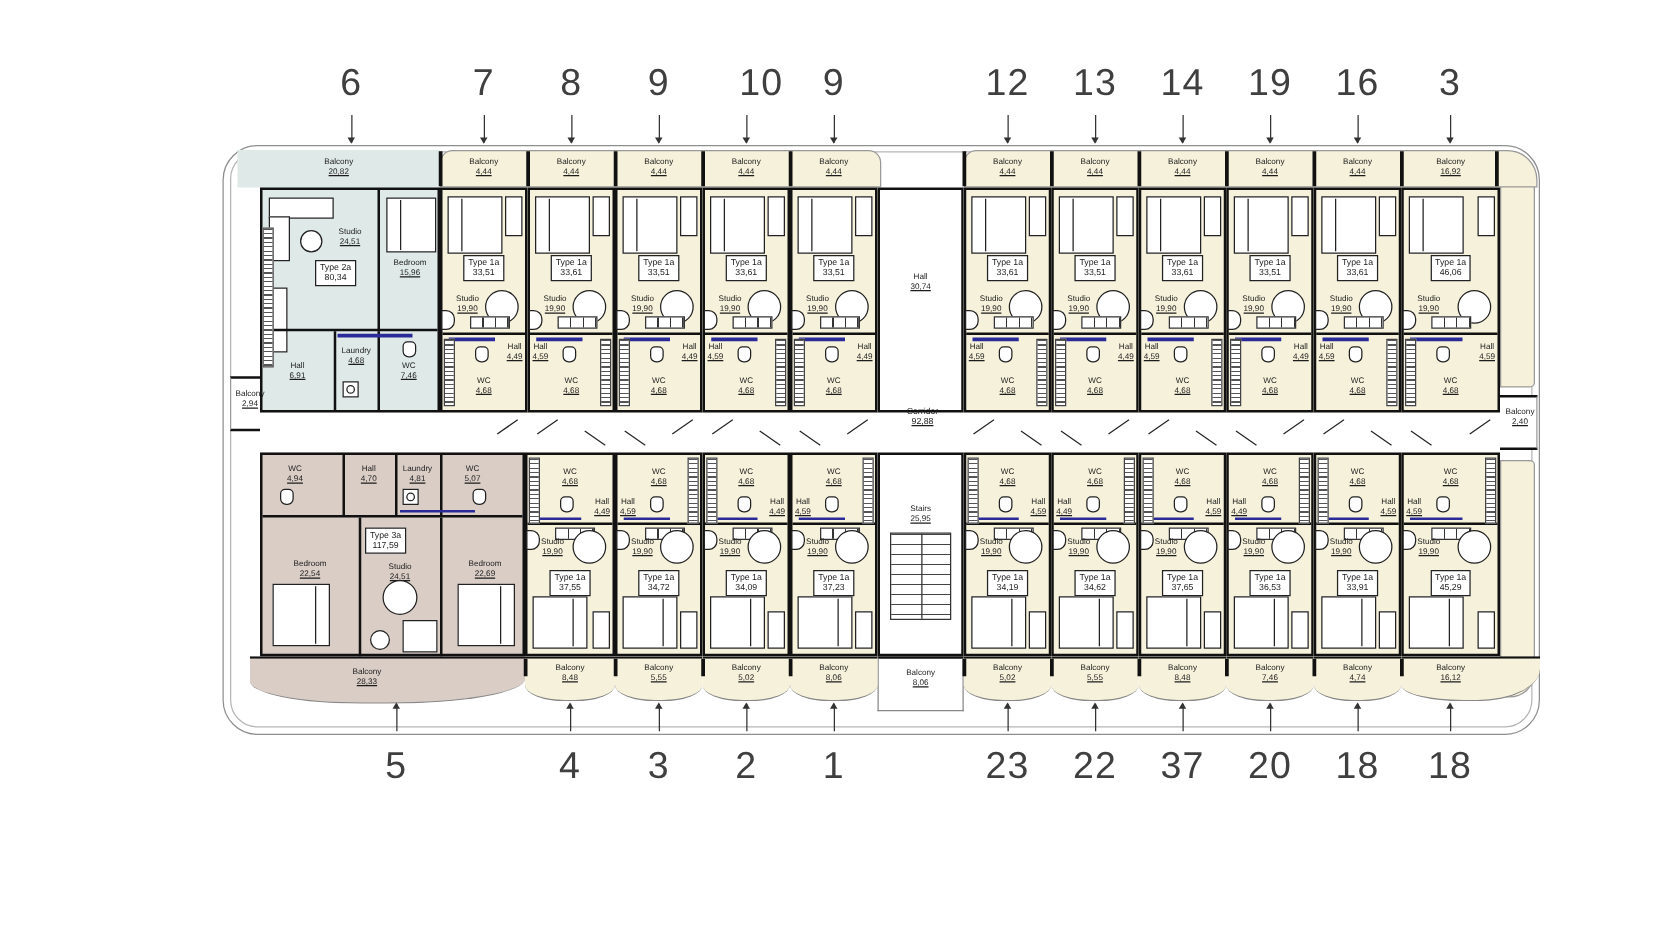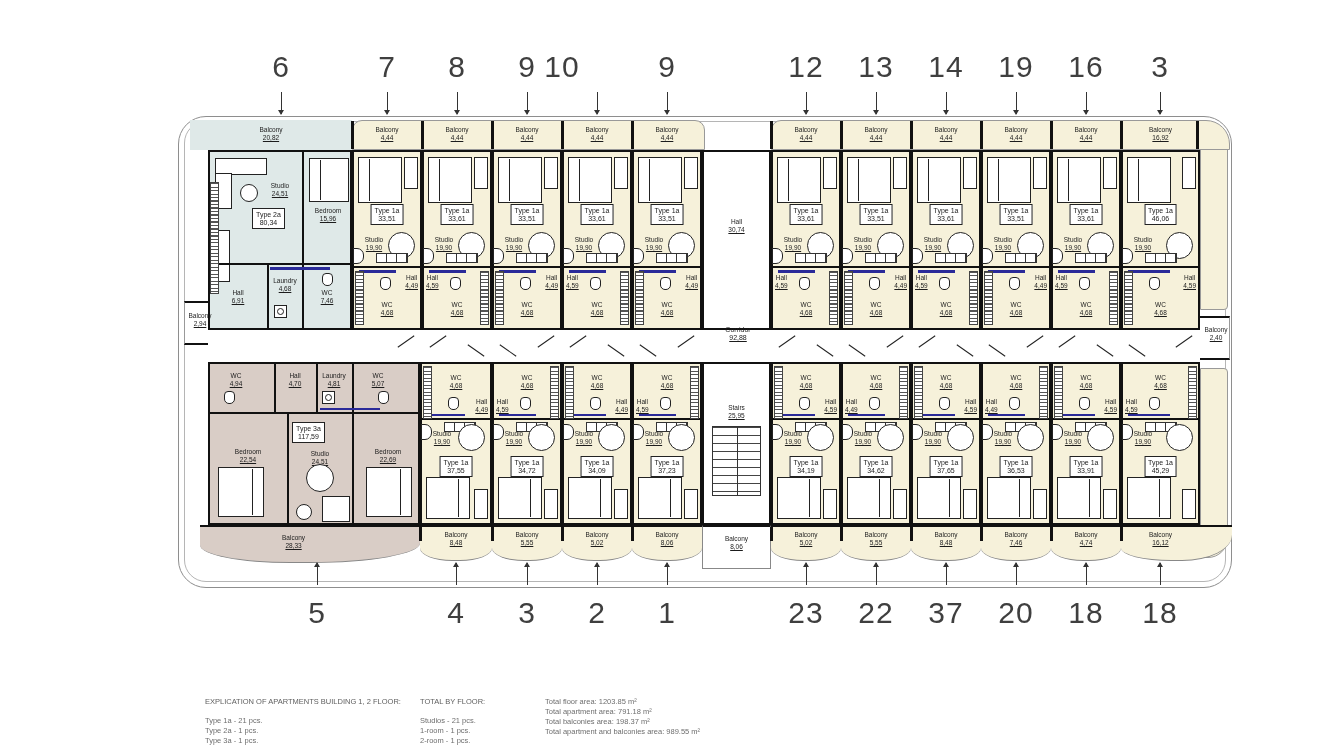--- a/index.html
+++ b/index.html
@@ -1006,21 +1006,21 @@
         <div class="arr"></div>
       </div>
       <div class="axis-num" style="left:457px;top:50px;">8</div>
       <div class="tick down" style="left:457px;top:92px;height:22px;">
         <div class="arr"></div>
       </div>
       <div class="axis-num" style="left:527px;top:50px;">9</div>
       <div class="tick down" style="left:527px;top:92px;height:22px;">
         <div class="arr"></div>
       </div>
-      <div class="axis-num" style="left:562px;top:50px;">10</div>
+      <div class="axis-num" style="left:609px;top:50px;">10</div>
       <div class="tick down" style="left:597px;top:92px;height:22px;">
         <div class="arr"></div>
       </div>
       <div class="axis-num" style="left:667px;top:50px;">9</div>
       <div class="tick down" style="left:667px;top:92px;height:22px;">
         <div class="arr"></div>
       </div>
       <div class="axis-num" style="left:806px;top:50px;">12</div>
       <div class="tick down" style="left:806px;top:92px;height:22px;">
         <div class="arr"></div>
@@ -1084,32 +1084,13 @@
       <div class="axis-num" style="left:1086px;top:596px;">18</div>
       <div class="tick up" style="left:1086px;top:563px;height:22px;">
         <div class="arr"></div>
       </div>
       <div class="axis-num" style="left:1160px;top:596px;">18</div>
       <div class="tick up" style="left:1160px;top:563px;height:22px;">
         <div class="arr"></div>
       </div>
     </div>
 
-  <div class="legend" style="left:205px;top:697px;width:205px;">
-    <div class="ttl">EXPLICATION OF APARTMENTS BUILDING 1, 2 FLOOR:</div>
-    <div>Type 1a - 21 pcs.</div>
-    <div>Type 2a - 1 pcs.</div>
-    <div>Type 3a - 1 pcs.</div>
-  </div>
-  <div class="legend" style="left:420px;top:697px;width:110px;">
-    <div class="ttl">TOTAL BY FLOOR:</div>
-    <div>Studios - 21 pcs.</div>
-    <div>1-room - 1 pcs.</div>
-    <div>2-room - 1 pcs.</div>
-
-  </div>
-  <div class="legend" style="left:545px;top:697px;width:260px;">
-    <div>Total floor area: 1203.85 m²</div>
-    <div>Total apartment area: 791.18 m²</div>
-    <div>Total balconies area: 198.37 m²</div>
-    <div>Total apartment and balconies area: 989.55 m²</div>
-  </div>
 </div>
 
 </body></html>

